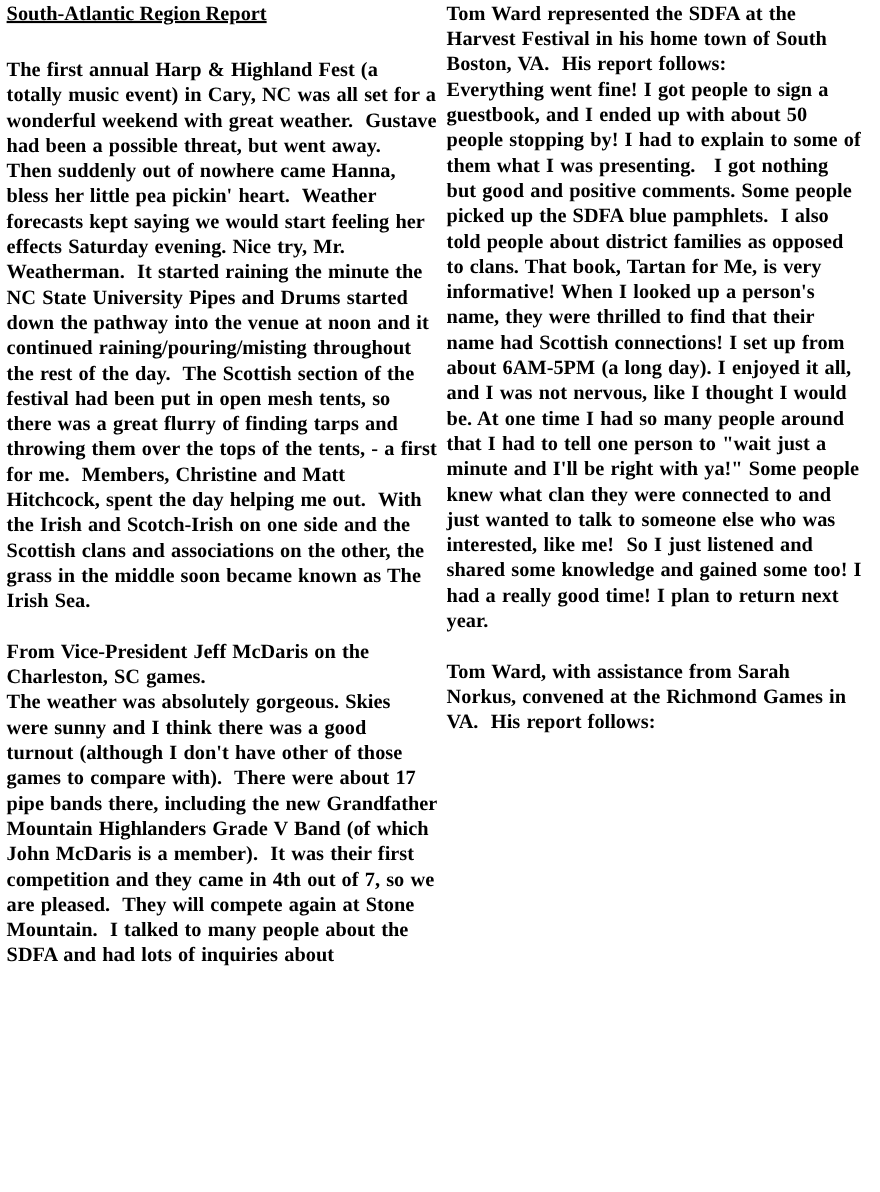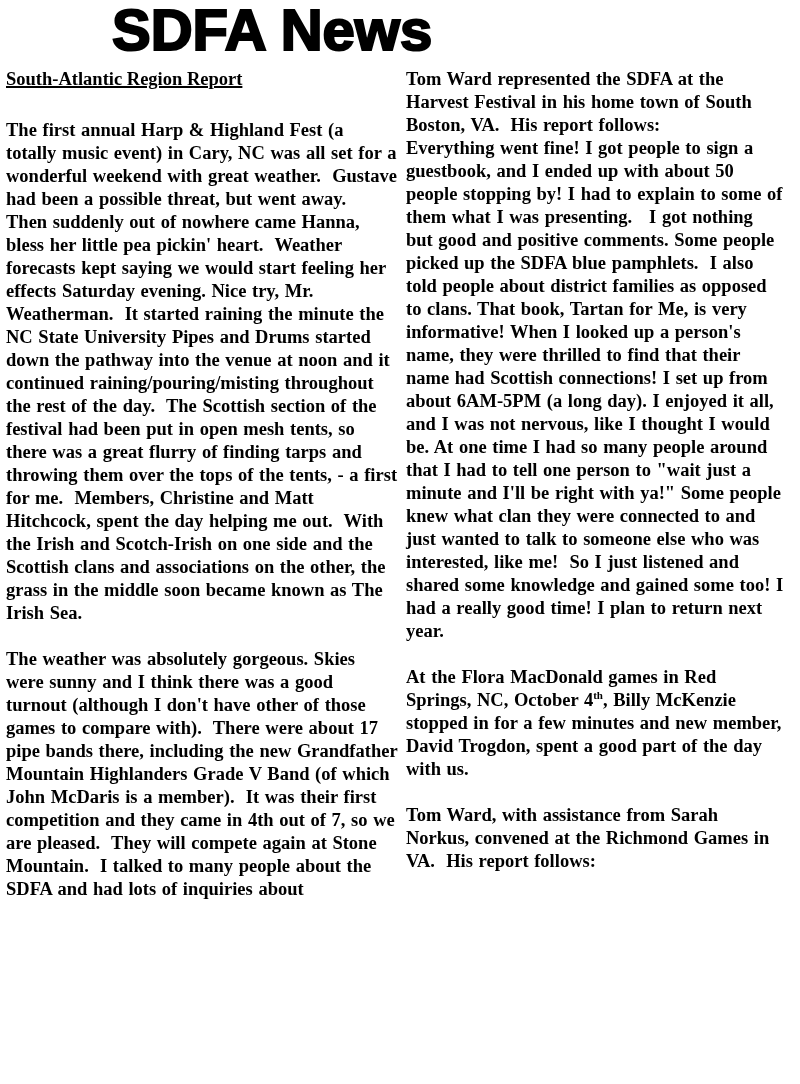--- a/index.html
+++ b/index.html
@@ -59,27 +59,26 @@
     font-size: 11px;
     line-height: 0;
     vertical-align: super;
     font-weight: bold;
   }
 </style>
 </head>
 <body>
 
 <div class="page">
-  <h1 class="title">SDFA News</h1>
   <div class="columns">
     <div class="col left">
       <div class="heading">South-Atlantic Region Report</div>
       <div class="para">The first annual Harp &amp; Highland Fest (a totally music event) in Cary, NC was all set for a wonderful weekend with great weather.  Gustave had been a possible threat, but went away.  Then suddenly out of nowhere came Hanna, bless her little pea pickin' heart.  Weather forecasts kept saying we would start feeling her effects Saturday evening. Nice try, Mr. Weatherman.  It started raining the minute the NC State University Pipes and Drums started down the pathway into the venue at noon and it continued raining/pouring/misting throughout the rest of the day.  The Scottish section of the festival had been put in open mesh tents, so there was a great flurry of finding tarps and throwing them over the tops of the tents, - a first for me.  Members, Christine and Matt Hitchcock, spent the day helping me out.  With the Irish and Scotch-Irish on one side and the Scottish clans and associations on the other, the grass in the middle soon became known as The Irish Sea.</div>
+      <div class="para subhead">From Vice-President Jeff McDaris on the Charleston, SC games.</div>
       <div class="para nomargin-bottom">The weather was absolutely gorgeous. Skies were sunny and I think there was a good turnout (although I don't have other of those games to compare with).  There were about 17 pipe bands there, including the new Grandfather Mountain Highlanders Grade V Band (of which John McDaris is a member).  It was their first competition and they came in 4th out of 7, so we are pleased.  They will compete again at Stone Mountain.  I talked to many people about the SDFA and had lots of inquiries about</div>
     </div>
     <div class="col right">
       <div class="para"><span>Tom Ward represented the SDFA at the Harvest Festival in his home town of South Boston, VA.  His report follows:
 Everything went fine! I got people to sign a guestbook, and I ended up with about 50 people stopping by! I had to explain to some of them what I was presenting.   I got nothing but good and positive comments. Some people picked up the SDFA blue pamphlets.  I also told people about district families as opposed to clans. That book, </span><span class="underline">Tartan for Me,</span><span> is very informative! When I looked up a person's name, they were thrilled to find that their name had Scottish connections! I set up from about 6AM-5PM (a long day). I enjoyed it all, and I was not nervous, like I thought I would be. At one time I had so many people around that I had to tell one person to "wait just a minute and I'll be right with ya!" Some people knew what clan they were connected to and just wanted to talk to someone else who was interested, like me!  So I just listened and shared some knowledge and gained some too! I had a really good time! I plan to return next year.</span></div>
-      <div class="para"><span>At the Flora MacDonald games in Red Springs, NC, October 4</span><sup>th</sup><span>, Billy McKenzie stopped in for a few minutes and new member, David Trogdon, spent a good part of the day with us.</span></div>
       <div class="para nomargin-bottom">Tom Ward, with assistance from Sarah Norkus, convened at the Richmond Games in VA.  His report follows:</div>
     </div>
   </div>
 </div>
 
 </body></html>

